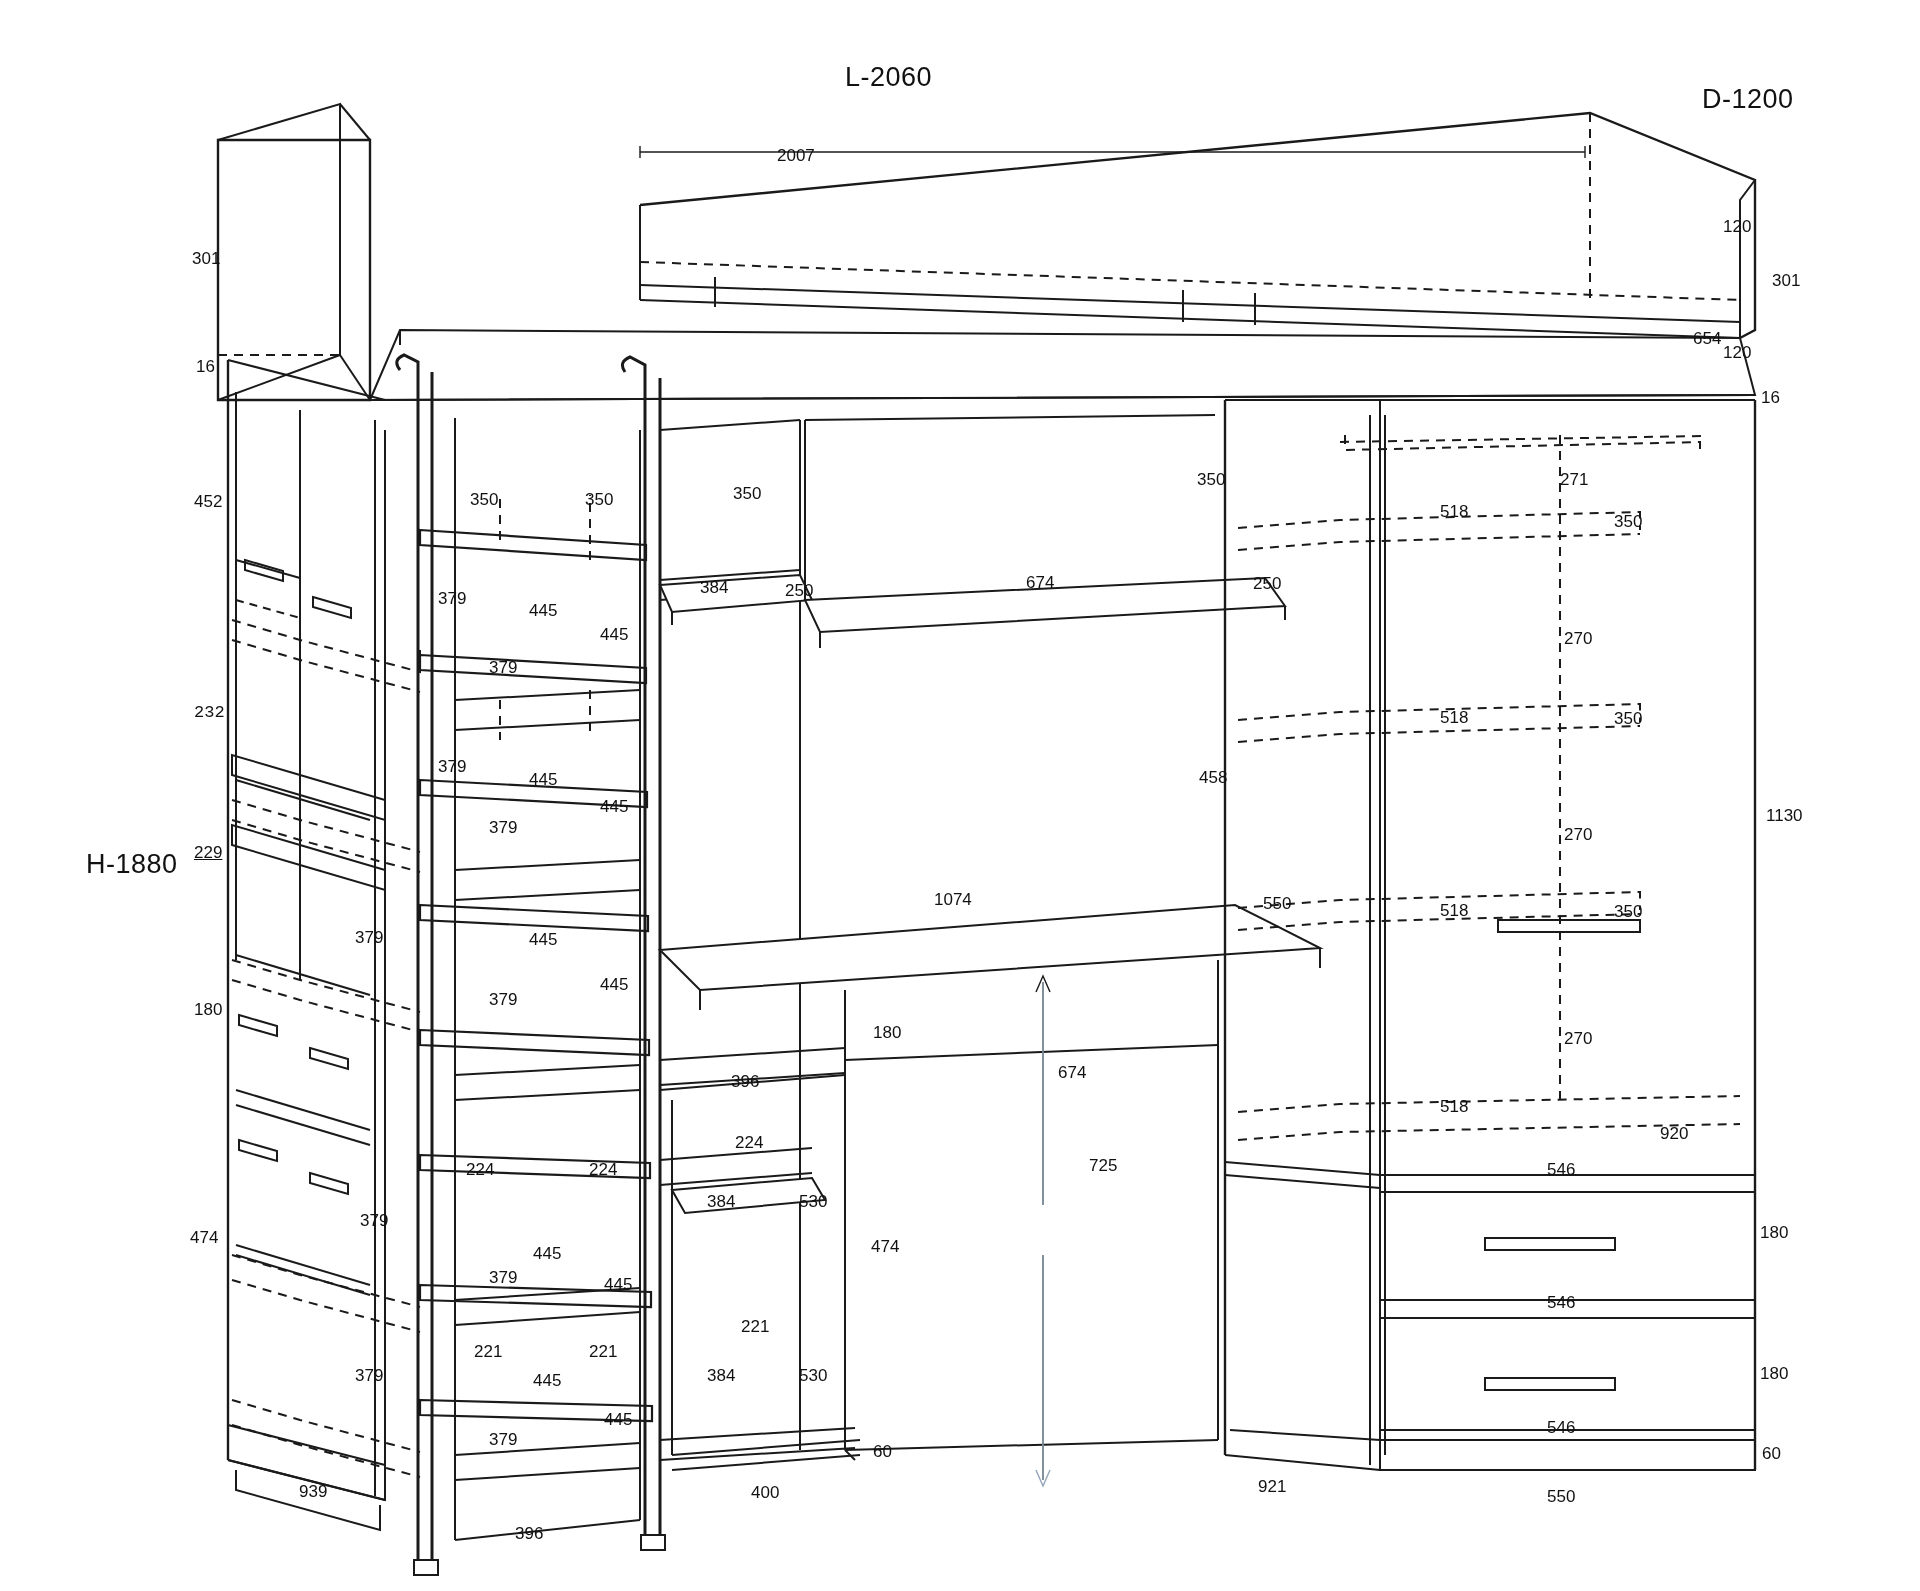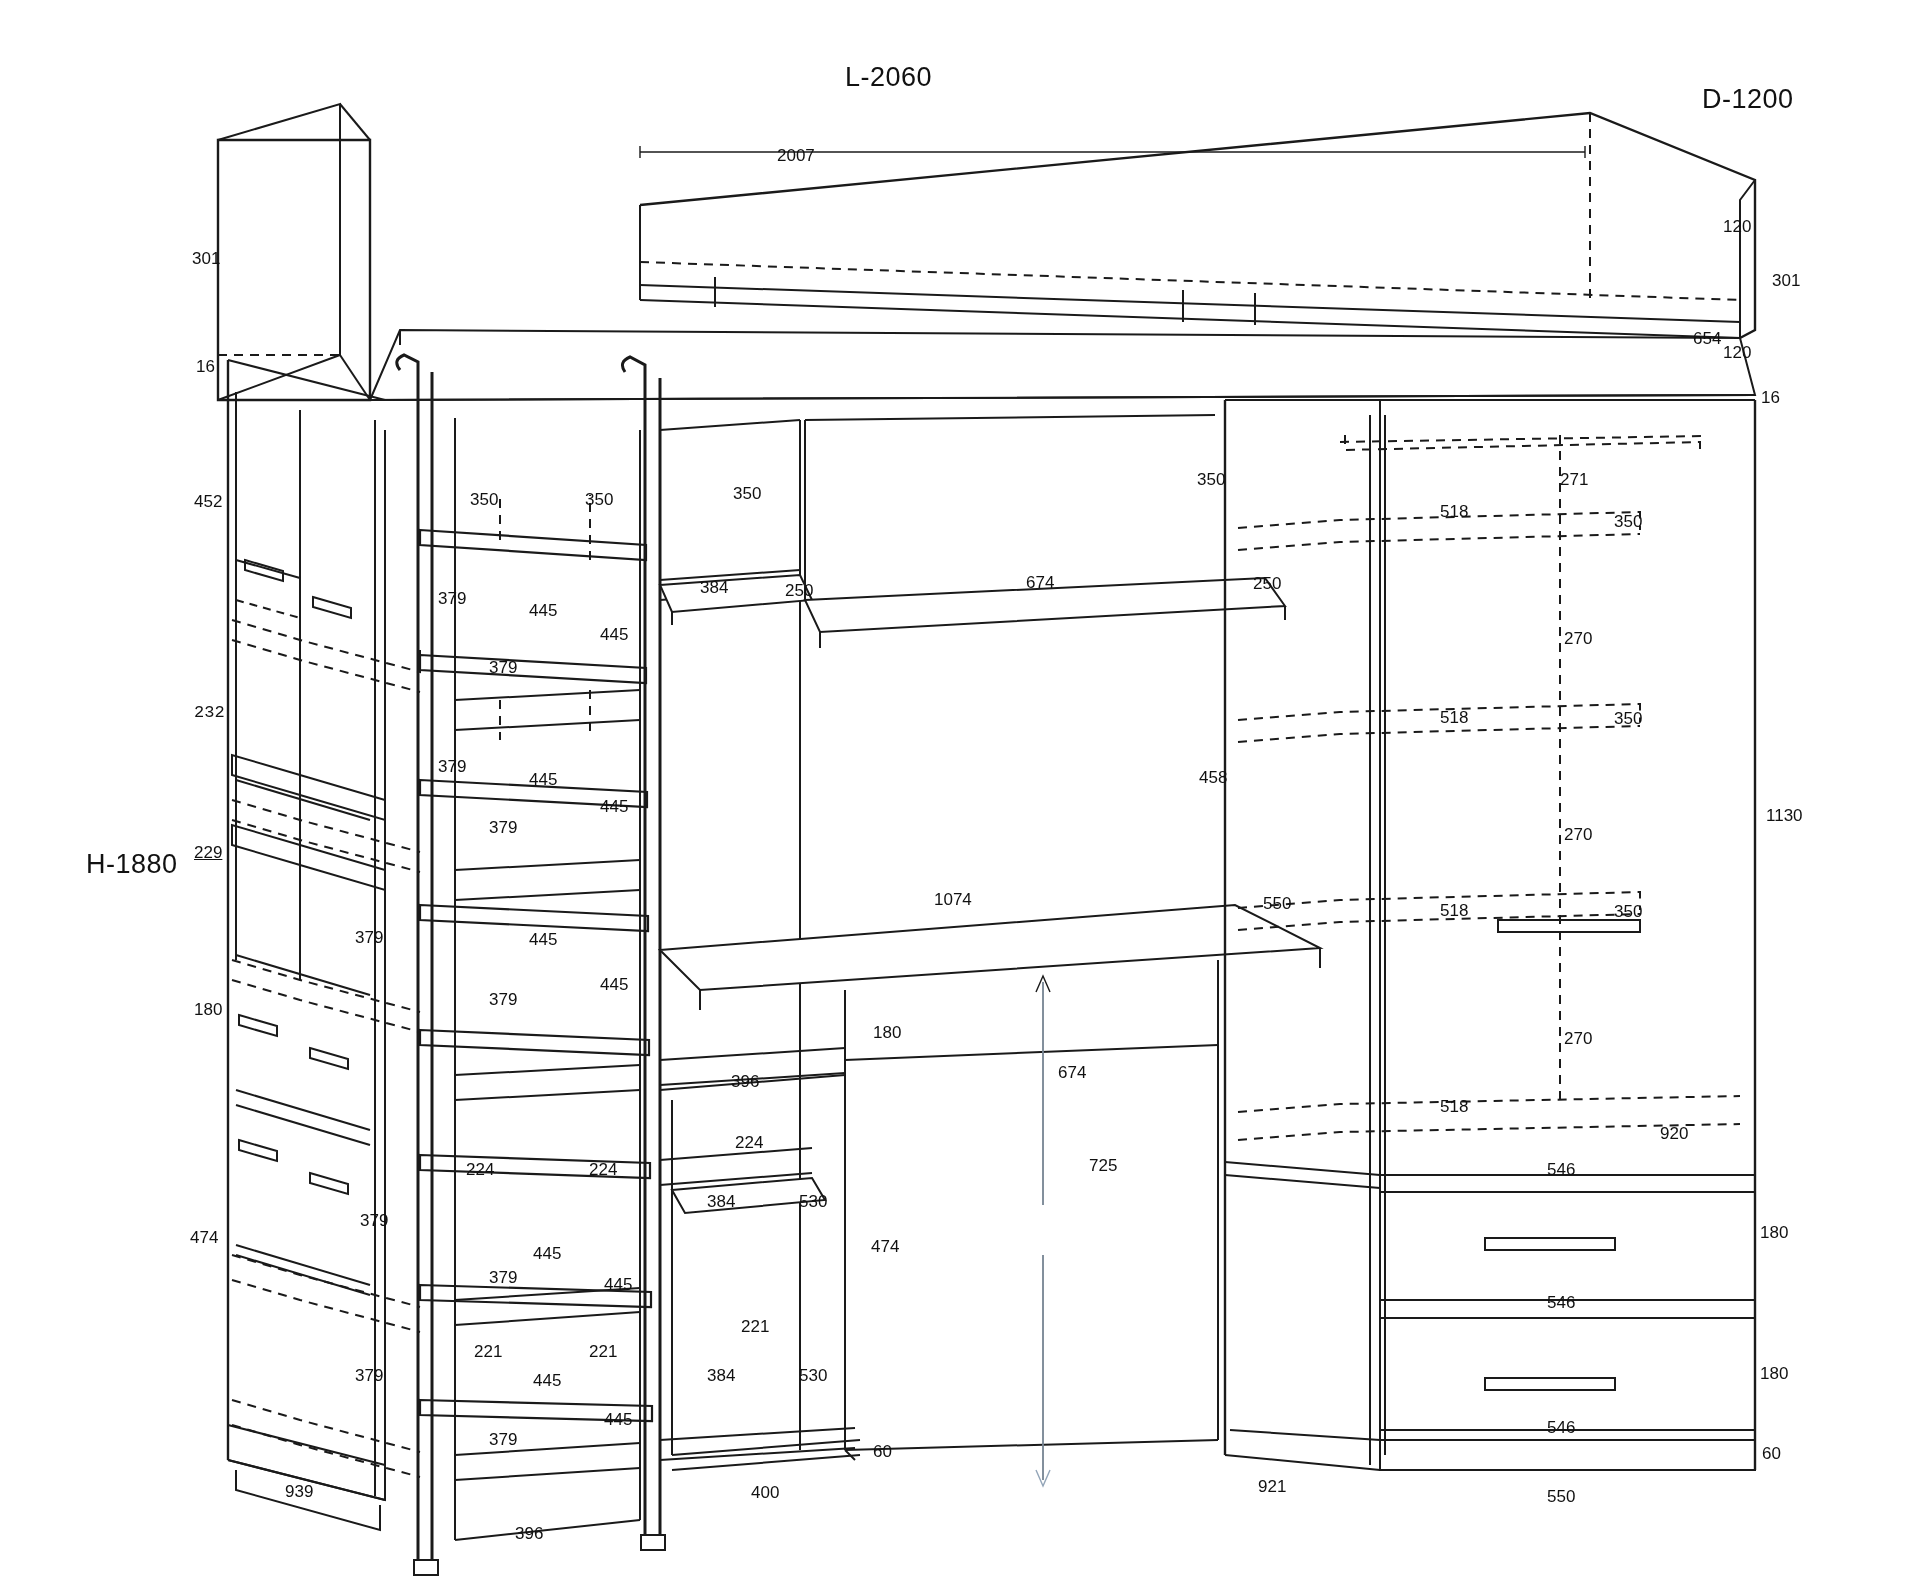--- a/index.html
+++ b/index.html
@@ -249,21 +249,21 @@
       <div class="lbl" style="left: 1693px; top: 329px;">654</div>
       <div class="lbl" style="left: 1723px; top: 343px;">120</div>
       <div class="lbl" style="left: 1761px; top: 388px;">16</div>
       <div class="lbl" style="left: 192px; top: 249px;">301</div>
       <div class="lbl" style="left: 196px; top: 357px;">16</div>
       <div class="lbl" style="left: 194px; top: 492px;">452</div>
       <div class="lbl" style="left: 194px; top: 703px; font-family: Liberation Mono, monospace;">232</div>
       <div class="lbl" style="left: 194px; top: 843px; text-decoration: underline;">229</div>
       <div class="lbl" style="left: 194px; top: 1000px;">180</div>
       <div class="lbl" style="left: 190px; top: 1228px;">474</div>
-      <div class="lbl" style="left: 285px; top: 1482px;">939</div>
+      <div class="lbl" style="left: 299px; top: 1482px;">939</div>
       <div class="lbl" style="left: 470px; top: 490px;">350</div>
       <div class="lbl" style="left: 585px; top: 490px;">350</div>
       <div class="lbl" style="left: 733px; top: 484px;">350</div>
       <div class="lbl" style="left: 1197px; top: 470px;">350</div>
       <div class="lbl" style="left: 438px; top: 589px;">379</div>
       <div class="lbl" style="left: 529px; top: 601px;">445</div>
       <div class="lbl" style="left: 600px; top: 625px;">445</div>
       <div class="lbl" style="left: 489px; top: 658px;">379</div>
       <div class="lbl" style="left: 438px; top: 757px;">379</div>
       <div class="lbl" style="left: 529px; top: 770px;">445</div>

